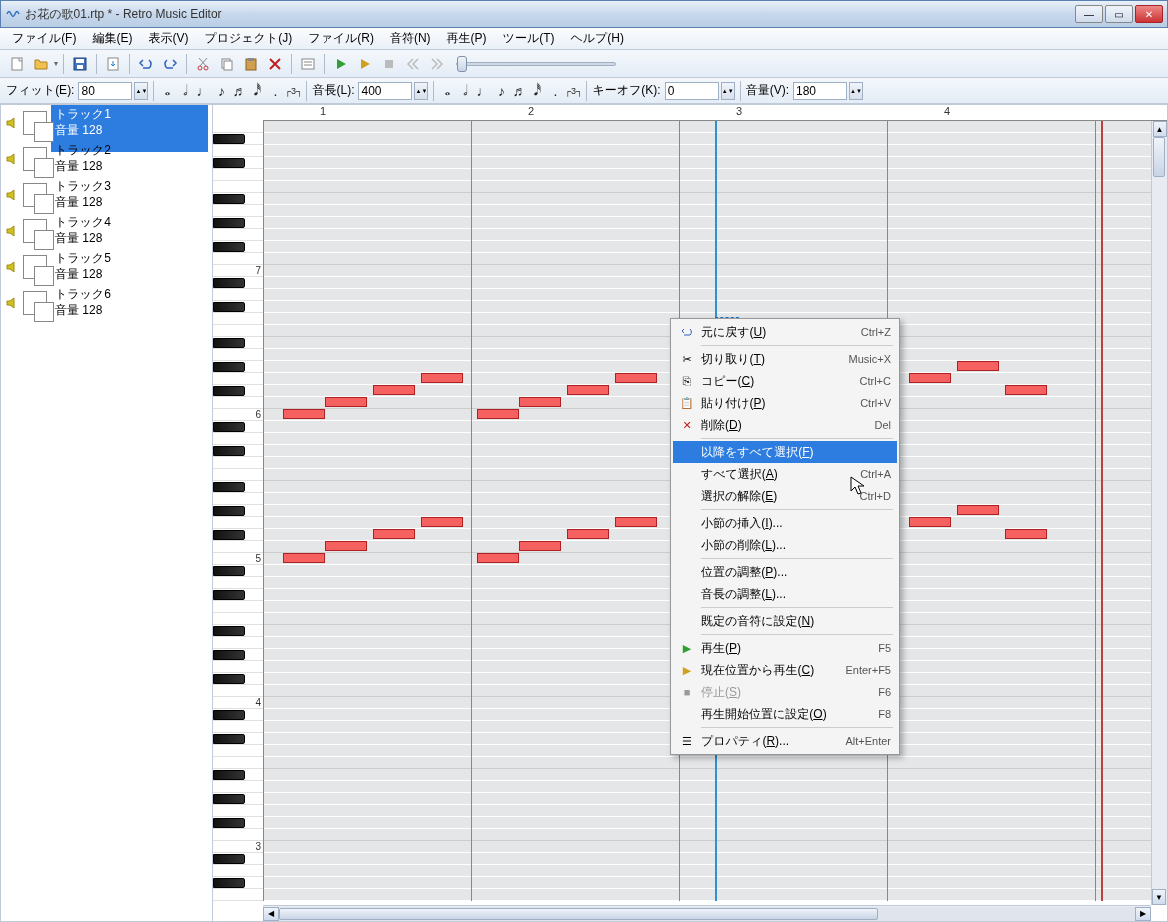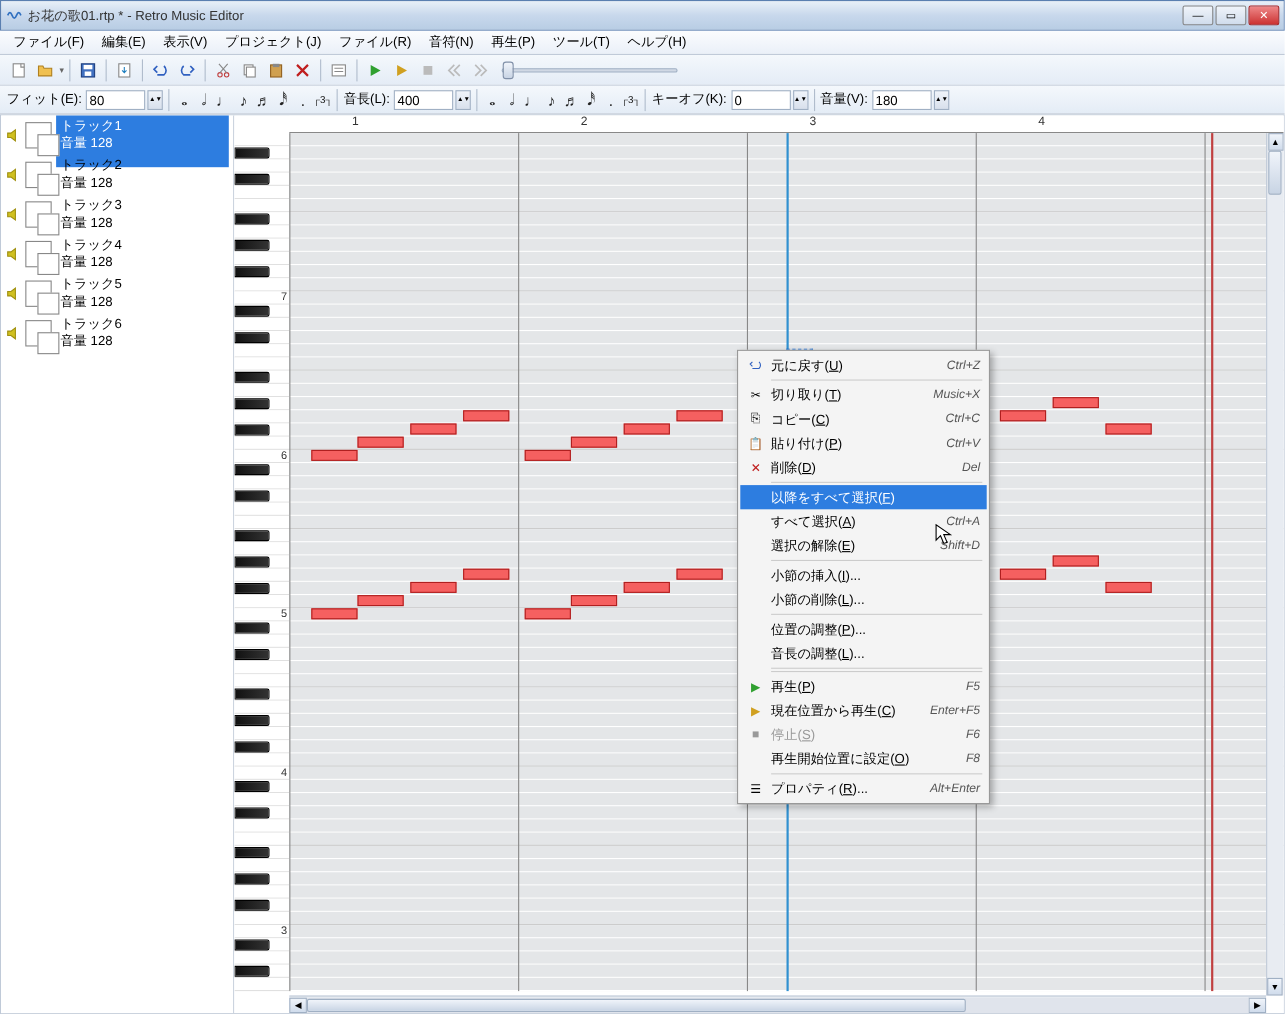--- a/index.html
+++ b/index.html
@@ -67,21 +67,21 @@
 .vscroll .sb-btn{height:16px;width:14px;background:linear-gradient(to bottom,#f0f4fa,#d0dcec);border:1px solid #a0b0c4;font-size:8px;display:flex;align-items:center;justify-content:center;margin:0 auto;}
 .vscroll .sb-thumb{position:absolute;top:16px;height:40px;width:12px;left:1px;background:linear-gradient(to bottom,#f0f4fa,#c8d4e4);border:1px solid #a0b0c4;border-radius:2px;}
 
 .ctx-menu { position: absolute; background: #f4f4f4; border: 1px solid #999; box-shadow: 3px 3px 6px rgba(0,0,0,.3); padding: 2px; z-index: 100; width: 230px; }
 .ctx-item { display: flex; align-items: center; height: 22px; padding: 0 6px 0 4px; cursor: pointer; }
 .ctx-item:hover, .ctx-item.hover { background: #2d7de0; color: #fff; }
 .ctx-item.disabled { color: #999; }
 .ctx-icon { width: 20px; display: flex; justify-content: center; font-size: 11px; }
 .ctx-label { flex: 1; padding-left: 4px; }
 .ctx-label u { text-decoration: underline; }
-.ctx-short { color: #555; font-size: 11px; font-style: italic; }
+.ctx-short { color: #555; font-size: 11px; }
 .ctx-item.hover .ctx-short { color: #fff; }
 .ctx-sep { height: 1px; background: #ccc; margin: 2px 4px 2px 28px; }
 
 .cursor-arrow { position: absolute; z-index: 200; font-size: 16px; color: #000; pointer-events: none; }
 
 svg { display: block; }
 </style>
 </head>
 <body>
 
@@ -619,41 +619,45 @@
       <span class="ctx-short"></span>
     </div>
   <div class="ctx-item">
       <span class="ctx-icon"></span>
       <span class="ctx-label">すべて選択(<u>A</u>)</span>
       <span class="ctx-short">Ctrl+A</span>
     </div>
   <div class="ctx-item">
       <span class="ctx-icon"></span>
       <span class="ctx-label">選択の解除(<u>E</u>)</span>
-      <span class="ctx-short">Shift+D</span>
+      <span class="ctx-short">Ctrl+D</span>
     </div>
   <div class="ctx-sep"></div>
   <div class="ctx-item">
       <span class="ctx-icon"></span>
       <span class="ctx-label">小節の挿入(<u>I</u>)...</span>
     </div>
   <div class="ctx-item">
       <span class="ctx-icon"></span>
       <span class="ctx-label">小節の削除(<u>L</u>)...</span>
     </div>
   <div class="ctx-sep"></div>
   <div class="ctx-item">
       <span class="ctx-icon"></span>
       <span class="ctx-label">位置の調整(<u>P</u>)...</span>
     </div>
   <div class="ctx-item">
       <span class="ctx-icon"></span>
       <span class="ctx-label">音長の調整(<u>L</u>)...</span>
     </div>
   <div class="ctx-sep"></div>
+  <div class="ctx-item">
+      <span class="ctx-icon"></span>
+      <span class="ctx-label">既定の音符に設定(<u>N</u>)</span>
+    </div>
   <div class="ctx-sep"></div>
   <div class="ctx-item">
       <span class="ctx-icon" style="color:#30a030;">▶</span>
       <span class="ctx-label">再生(<u>P</u>)</span>
       <span class="ctx-short">F5</span>
     </div>
   <div class="ctx-item">
       <span class="ctx-icon" style="color:#d0a020;">▶</span>
       <span class="ctx-label">現在位置から再生(<u>C</u>)</span>
       <span class="ctx-short">Enter+F5</span>

